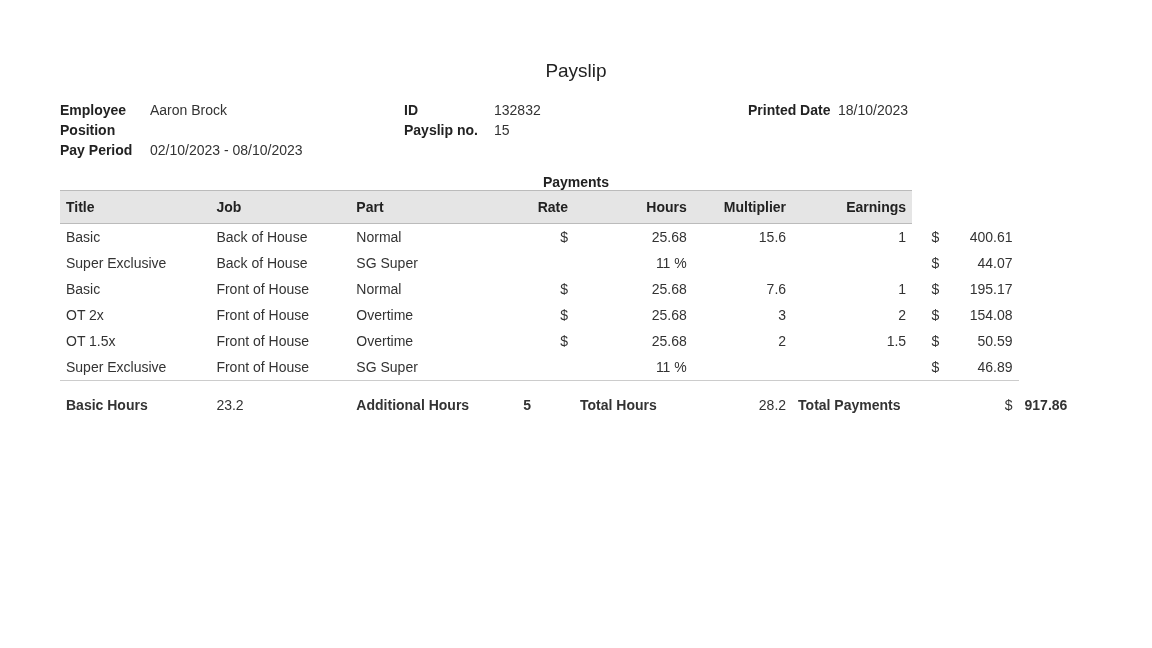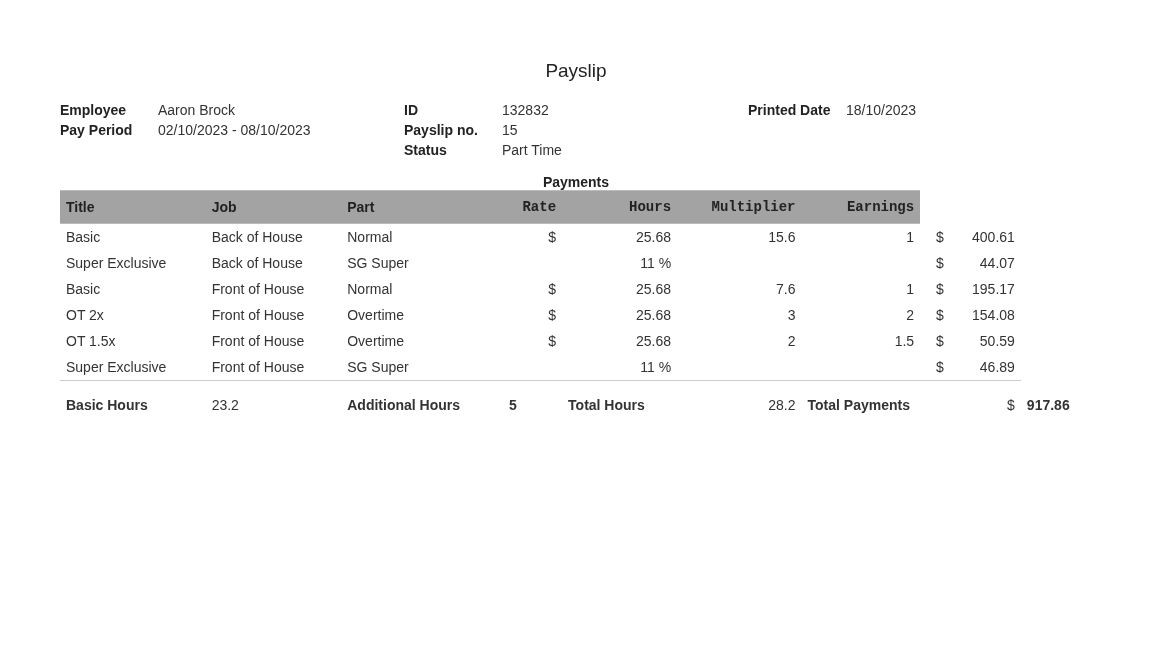--- a/index.html
+++ b/index.html
@@ -37,21 +37,20 @@
     }
 
     .header-group {
       display: flex;
       flex-direction: column;
       gap: 4px;
     }
 
     .header-row {
       display: flex;
-      gap: 8px;
       align-items: baseline;
     }
 
     .header-label {
       font-weight: bold;
       min-width: 90px;
       white-space: nowrap;
     }
 
     .header-value {
@@ -68,35 +67,34 @@
       font-size: 14px;
       margin-bottom: 0;
     }
 
     table {
       width: 100%;
       border-collapse: collapse;
     }
 
     thead tr {
-      background-color: #a3a3a3;
+      background-color: #e5e5e5;
     }
 
     thead th {
       padding: 8px 6px;
       text-align: left;
       font-weight: bold;
       font-size: 14px;
       border-top: 1px solid #bbb;
       border-bottom: 1px solid #bbb;
     }
 
     thead th.right {
       text-align: right;
-      font-family: Liberation Mono, monospace;
     }
 
     tbody tr td {
       padding: 5px 6px;
       font-size: 14px;
       color: #333;
     }
 
     tbody tr td.right {
       text-align: right;
@@ -109,37 +107,37 @@
   <h1 class="payslip-title">Payslip</h1>
 
   <div class="header-section">
 
     <div class="header-group">
       <div class="header-row">
         <span class="header-label">Employee</span>
         <span class="header-value">Aaron Brock</span>
       </div>
       <div class="header-row">
+        <span class="header-label">Position</span>
+        <span class="header-value"></span>
+      </div>
+      <div class="header-row">
         <span class="header-label">Pay Period</span>
         <span class="header-value">02/10/2023 - 08/10/2023</span>
       </div>
     </div>
 
     <div class="header-group">
       <div class="header-row">
         <span class="header-label">ID</span>
         <span class="header-value">132832</span>
       </div>
       <div class="header-row">
         <span class="header-label">Payslip no.</span>
         <span class="header-value">15</span>
-      </div>
-      <div class="header-row">
-        <span class="header-label">Status</span>
-        <span class="header-value">Part Time</span>
       </div>
     </div>
 
     <div class="header-group">
       <div class="header-row">
         <span class="header-label">Printed Date</span>
         <span class="header-value">18/10/2023</span>
       </div>
     </div>
   </div>

